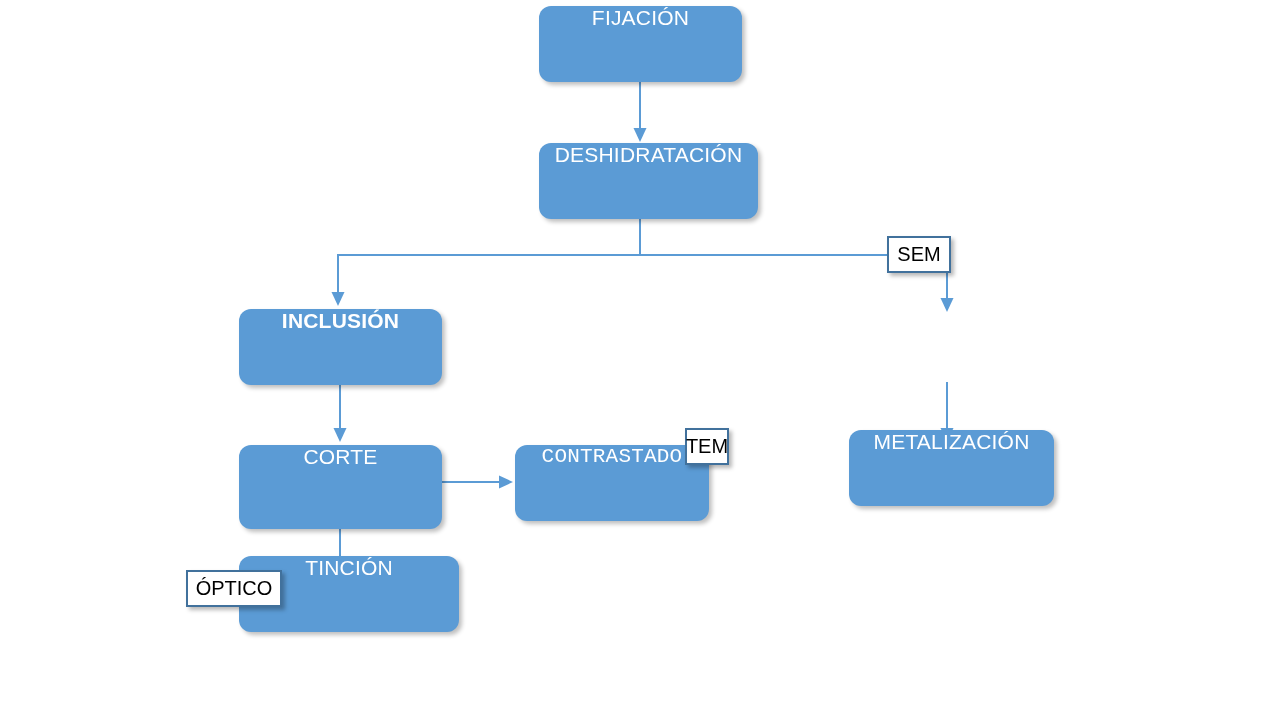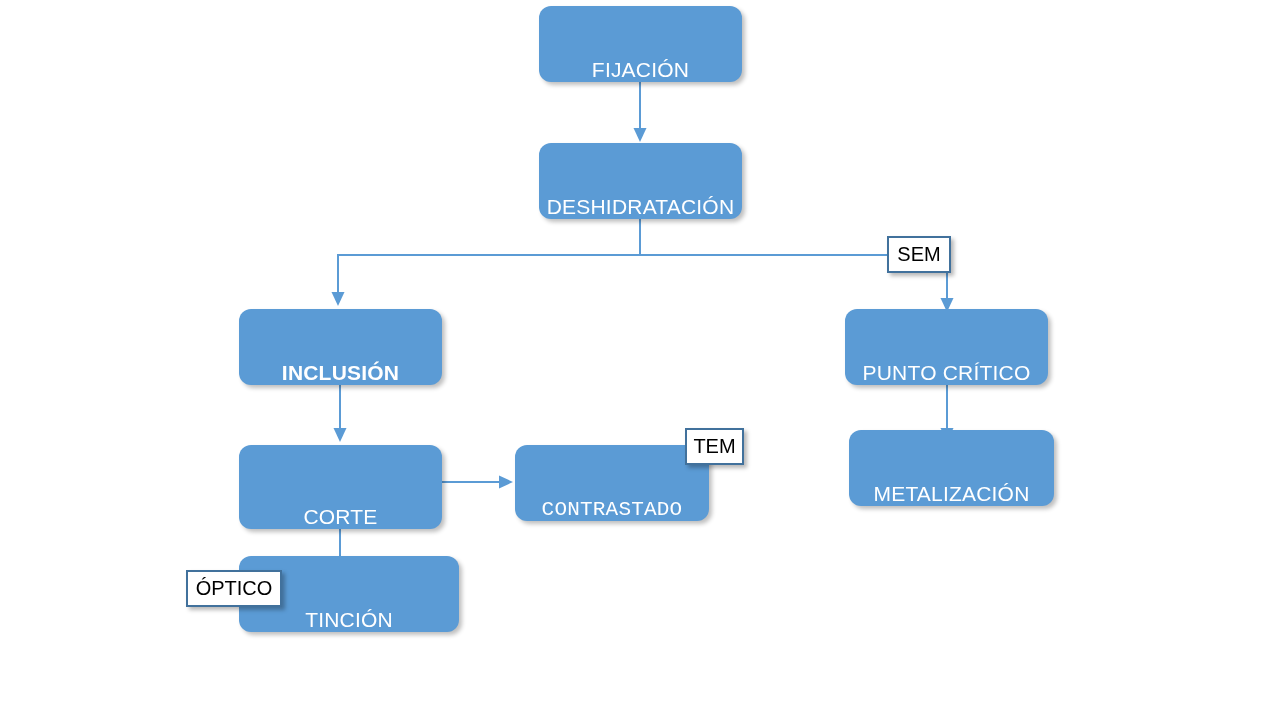--- a/index.html
+++ b/index.html
@@ -17,21 +17,21 @@
     background: #ffffff;
     overflow: hidden;
   }
   .node {
     position: absolute;
     box-sizing: border-box;
     background: #5b9bd5;
     border-radius: 12px;
     color: #ffffff;
     display: flex;
-    align-items: flex-end;
+    align-items: flex-start;
     justify-content: center;
     font-size: 21px;
     letter-spacing: 0.2px;
     white-space: nowrap;
     box-shadow: 3px 3px 4px rgba(0,0,0,0.25);
     z-index: 2;
   }
   .tag {
     position: absolute;
     box-sizing: border-box;
@@ -111,53 +111,50 @@
     <svg width="40" height="64" viewBox="0 0 40 64">
       <line x1="20" y1="0" x2="20" y2="50" stroke="#5b9bd5" stroke-width="2"></line>
       <polygon points="20,60 13.5,46 26.5,46" fill="#5b9bd5"></polygon>
     </svg>
   </div>
 
   <div class="node" style="left:539px; top:6px; width:203px; height:76px;">
     <span>FIJACIÓN</span>
   </div>
 
-  <div class="node" style="left:539px; top:143px; width:203px; height:76px;">
+  <div class="node" style="left:539px; top:143px; width:219px; height:76px;">
     <span>DESHIDRATACIÓN</span>
   </div>
 
   <div class="node" style="left:239px; top:309px; width:203px; height:76px;font-weight:bold;">
     <span>INCLUSIÓN</span>
   </div>
 
   <div class="node" style="left:239px; top:445px; width:203px; height:84px;">
     <span>CORTE</span>
   </div>
 
   <div class="node" style="left:515px; top:445px; width:194px; height:76px;font-family:Liberation Mono, monospace;">
     <span>CONTRASTADO</span>
   </div>
 
   <div class="node" style="left:239px; top:556px; width:220px; height:76px;">
     <span>TINCIÓN</span>
   </div>
 
-  <div class="node" style="left:845px; top:309px; width:203px; height:76px;">
-    <span>PUNTO CRÍTICO</span>
-  </div>
 
   <div class="node" style="left:849px; top:430px; width:205px; height:76px;">
     <span>METALIZACIÓN</span>
   </div>
 
   <div class="tag" style="left:887px; top:236px; width:64px; height:37px;">
     <span>SEM</span>
   </div>
 
-  <div class="tag" style="left:685px; top:428px; width:59px; height:37px;">
+  <div class="tag" style="left:685px; top:428px; width:44px; height:37px;">
     <span>TEM</span>
   </div>
 
   <div class="tag" style="left:186px; top:570px; width:96px; height:37px;">
     <span>ÓPTICO</span>
   </div>
 
 </div>
 
 </body></html>

